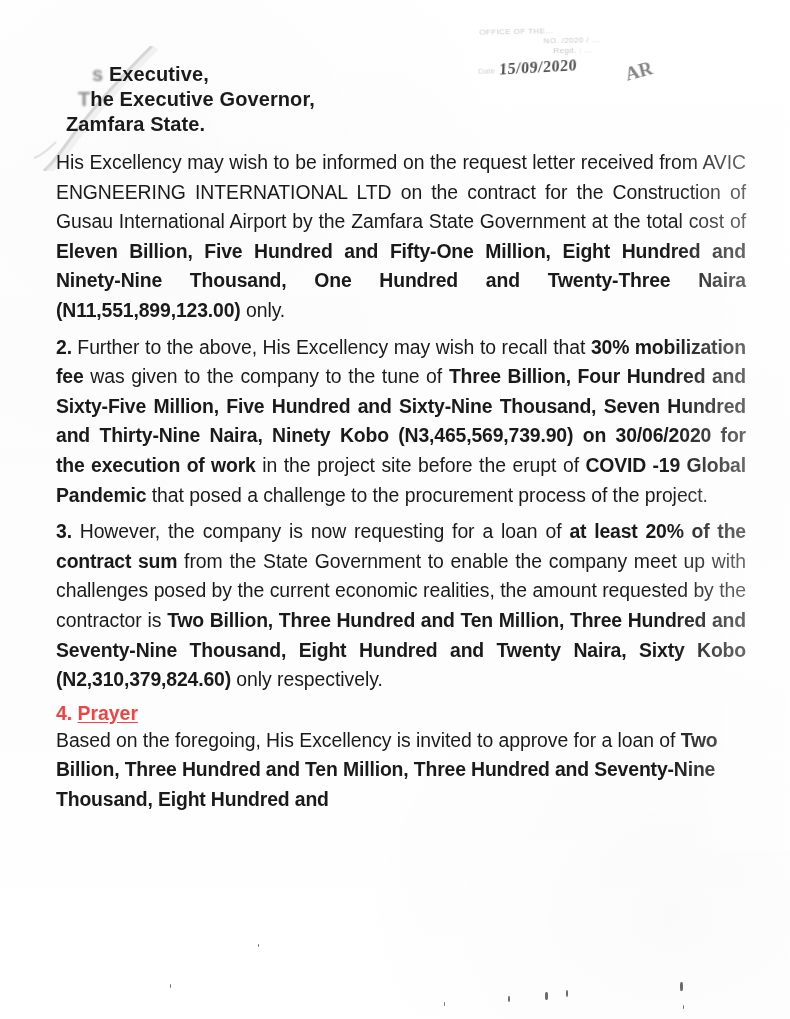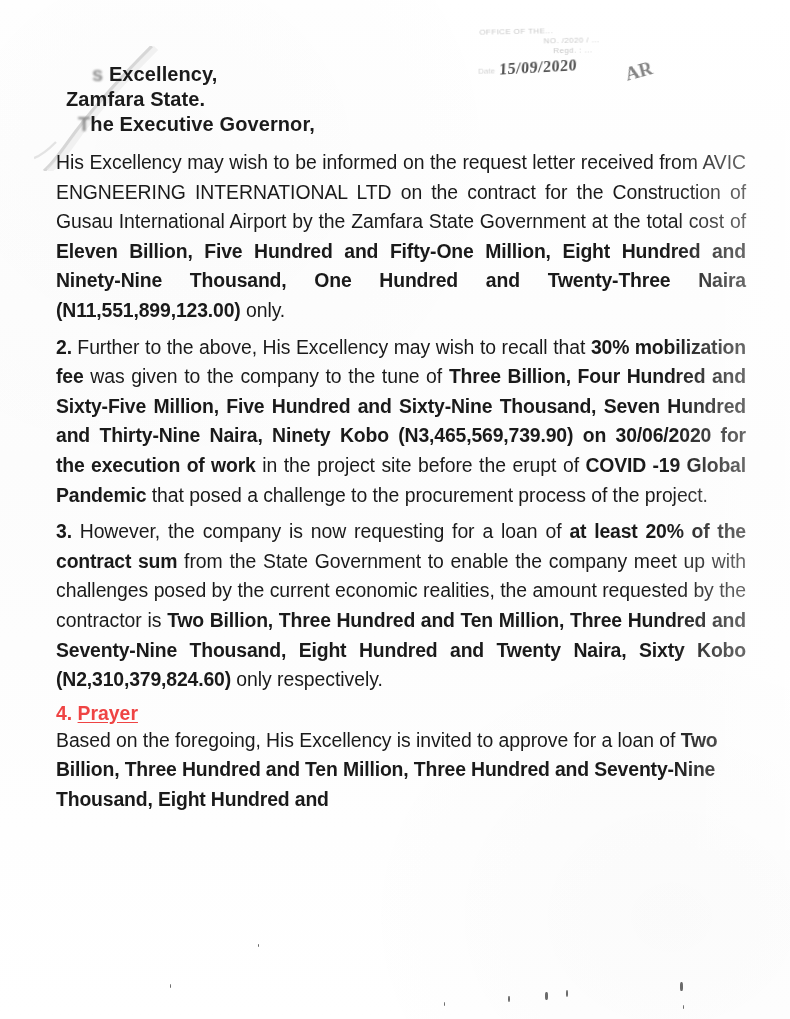--- a/index.html
+++ b/index.html
@@ -200,23 +200,23 @@
     <div class="stamp-date-row">
       <span class="stamp-date-label">Date</span>
       <span class="stamp-date-hand">15/09/2020</span>
     </div>
     <div class="stamp-scribble">AR</div>
   </div>
 
   <div class="doc-body">
 
     <div class="addressee">
-      <span class="ln ln1"><span class="clipped">s</span><span> Excellency,</span></span>
+      <span class="ln ln1"><span class="clipped">s</span><span> Executive,</span></span>
+      <span class="ln ln2"><span class="clipped">T</span><span>he Executive Governor,</span></span>
       <span class="ln ln3">Zamfara State.</span>
-      <span class="ln ln2"><span class="clipped">T</span><span>he Executive Governor,</span></span>
     </div>
 
     <p class="para para-1"><span>His Excellency may wish to be informed on the request letter received from AVIC ENGNEERING INTERNATIONAL LTD on the contract for the Construction of Gusau International Airport by the Zamfara State Government at the total cost of </span><b>Eleven Billion, Five Hundred and Fifty-One Million, Eight Hundred and Ninety-Nine Thousand, One Hundred and Twenty-Three Naira (N11,551,899,123.00)</b><span> only.</span></p>
     <p class="para para-2"><b>2. </b><span>Further to the above, His Excellency may wish to recall that </span><b>30% mobilization fee</b><span> was given to the company to the tune of </span><b>Three Billion, Four Hundred and Sixty-Five Million, Five Hundred and Sixty-Nine Thousand, Seven Hundred and Thirty-Nine Naira, Ninety Kobo (N3,465,569,739.90) on 30/06/2020 for the execution of work</b><span> in the project site before the erupt of </span><b>COVID -19 Global Pandemic</b><span> that posed a challenge to the procurement process of the project.</span></p>
     <p class="para para-3"><b>3. </b><span>However, the company is now requesting for a loan of </span><b>at least 20% of the contract sum</b><span> from the State Government to enable the company meet up with challenges posed by the current economic realities, the amount requested by the contractor   is </span><b>Two Billion, Three Hundred and Ten Million, Three Hundred and Seventy-Nine Thousand, Eight Hundred and Twenty Naira, Sixty Kobo (N2,310,379,824.60)</b><span> only respectively.</span></p>
 
     <div class="prayer-head">
       <span class="num">4.</span>
       <span class="word">Prayer</span>
     </div>

